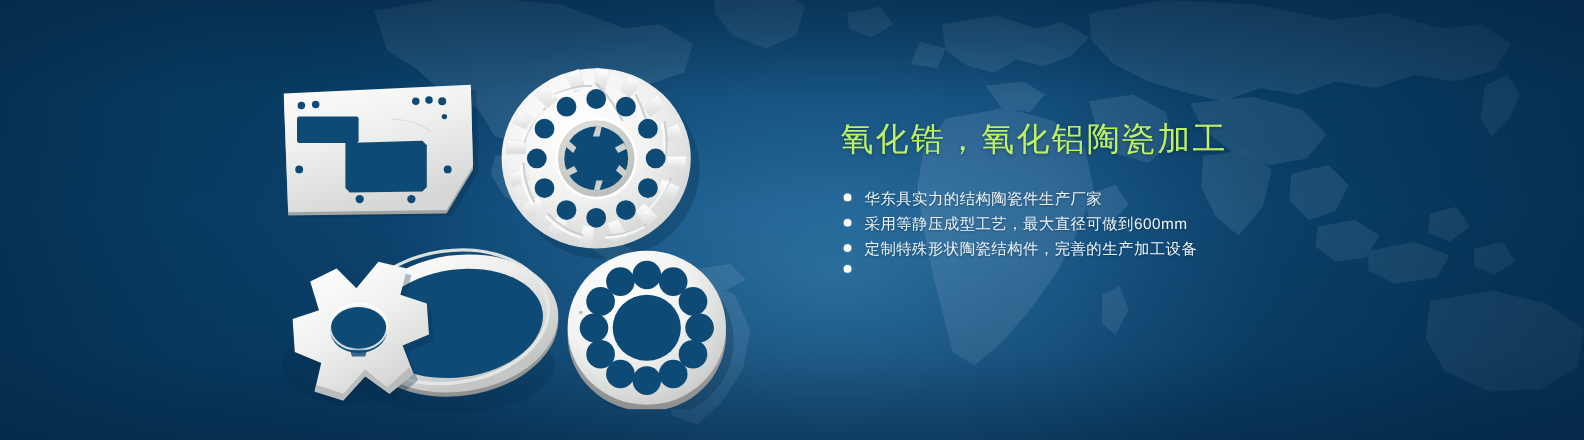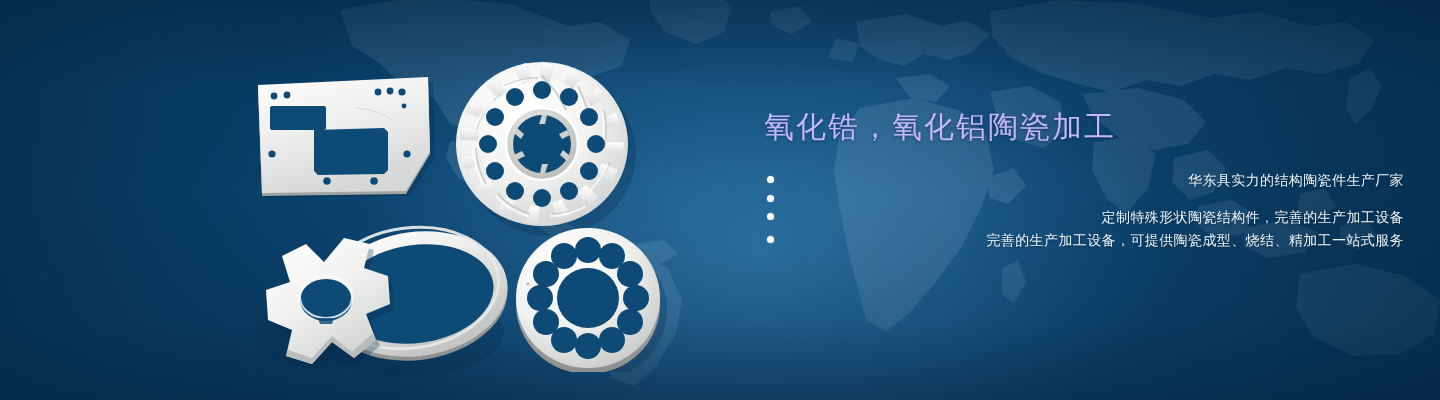--- a/index.html
+++ b/index.html
@@ -72,38 +72,37 @@
   
   .text-block {
     position: absolute;
     left: 764px;
     top: 108px;
     width: 640px;
   }
   .headline {
     font-size: 30px;
     line-height: 1.25;
-    color: #c4b5fd;
+    color: #bef264;
     letter-spacing: 2px;
     font-weight: 400;
     margin: 0 0 26px 0;
     text-shadow: 0 1px 3px rgba(0,20,40,0.45);
     white-space: nowrap;
   }
   .bullet-list {
     list-style: none;
     margin: 0;
     padding: 0;
   }
   .bullet-item {
     display: flex;
     align-items: center;
     margin-bottom: 7px;
     white-space: nowrap;
-    justify-content: space-between;
   }
   .bullet-dot {
     flex: 0 0 auto;
     width: 7px;
     height: 7px;
     border-radius: 50%;
     background: #ffffff;
     margin: 0 12px 0 3px;
     box-shadow: 0 0 2px rgba(255,255,255,0.35);
   }
@@ -421,25 +420,25 @@
   <div class="text-block">
     <h1 class="headline">氧化锆，氧化铝陶瓷加工</h1>
 
     <ul class="bullet-list">
       <li class="bullet-item">
         <span class="bullet-dot"></span>
         <span class="bullet-text">华东具实力的结构陶瓷件生产厂家</span>
       </li>
       <li class="bullet-item">
         <span class="bullet-dot"></span>
+        <span class="bullet-text">采用等静压成型工艺，最大直径可做到600mm</span>
       </li>
       <li class="bullet-item">
         <span class="bullet-dot"></span>
         <span class="bullet-text">定制特殊形状陶瓷结构件，完善的生产加工设备</span>
       </li>
       <li class="bullet-item">
         <span class="bullet-dot"></span>
-        <span class="bullet-text">完善的生产加工设备，可提供陶瓷成型、烧结、精加工一站式服务</span>
       </li>
     </ul>
   </div>
 
 </div>
 
 </body></html>

